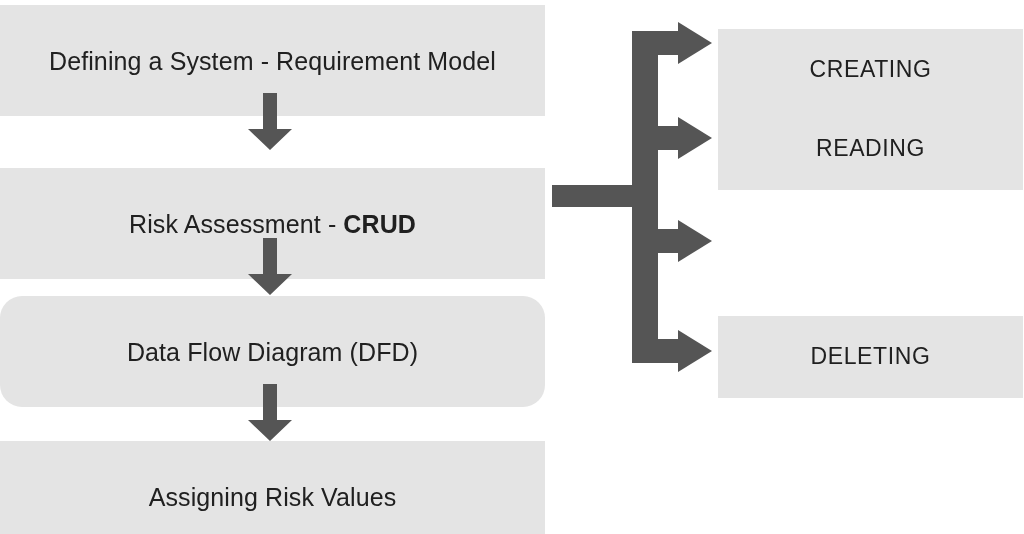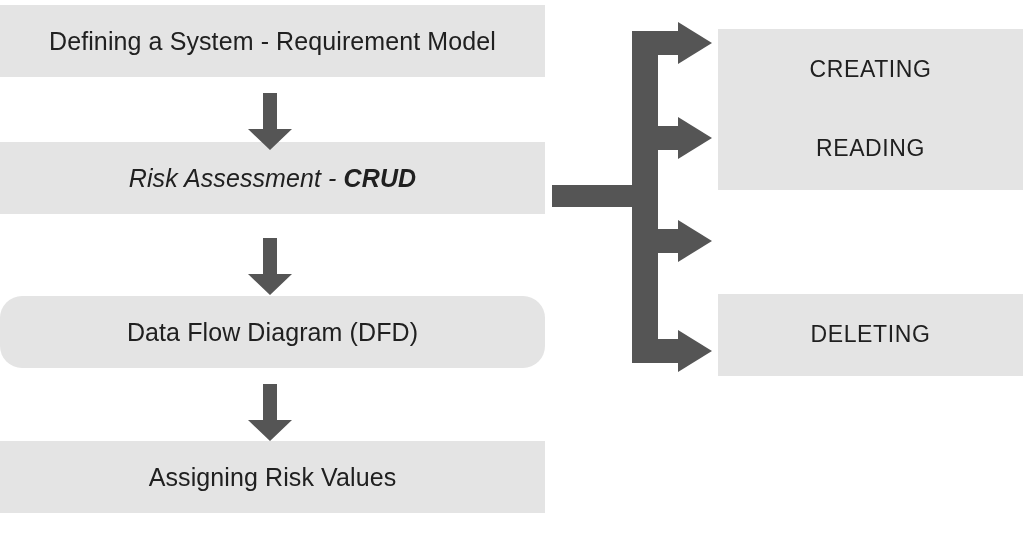--- a/index.html
+++ b/index.html
@@ -28,33 +28,33 @@
     color:#202020;
     font-size:25px;
     font-weight:400;
     letter-spacing:.1px;
     line-height:1.2;
     white-space:nowrap;
   }
   .box-label b { font-weight:700; }
 
   
-  .flow-box { left:0px; width:545px; height:72px; }
+  .flow-box { left:0px; width:545px; height:111px; }
   #flow-box-0 { top:5px;   }
-  #flow-box-1 { top:142px;font-style:italic; }
+  #flow-box-1 { top:168px; }
   #flow-box-2 { top:296px;border-radius:22px; }
   #flow-box-3 { top:441px; }
 
   
   .crud-box { left:718px; width:305px; height:82px; }
   .crud-box .box-label { font-size:23px; letter-spacing:.6px; }
   #crud-box-0 { top:8px;margin-top:21px;   }
   #crud-box-1 { top:108px; }
   #crud-box-2 { top:208px; }
-  #crud-box-3 { top:294px; }
+  #crud-box-3 { top:316px; }
 
   
   .down-arrow {
     position:absolute;
     left:248px;
     width:44px;
     height:57px;
   }
   #down-arrow-0 { top:93px;  }
   #down-arrow-1 { top:238px; }

